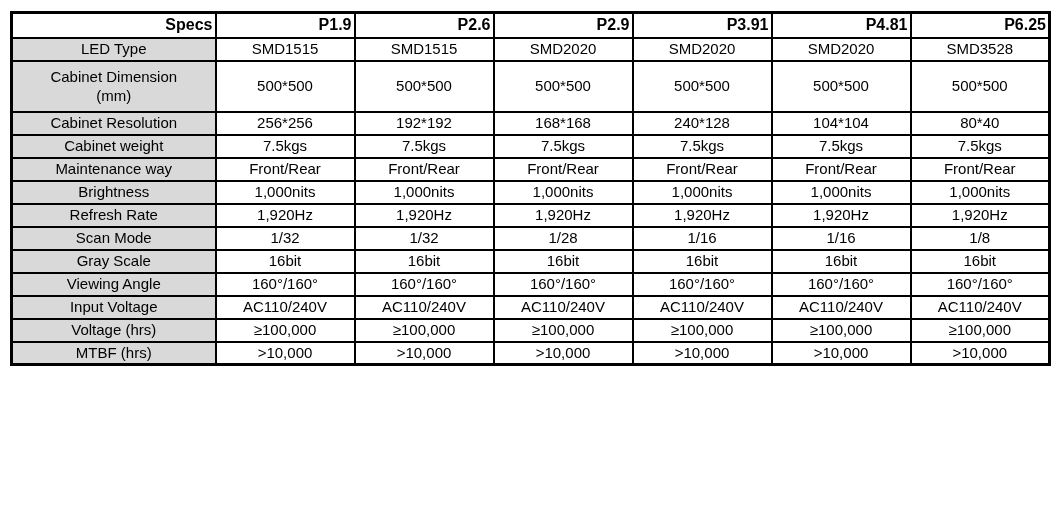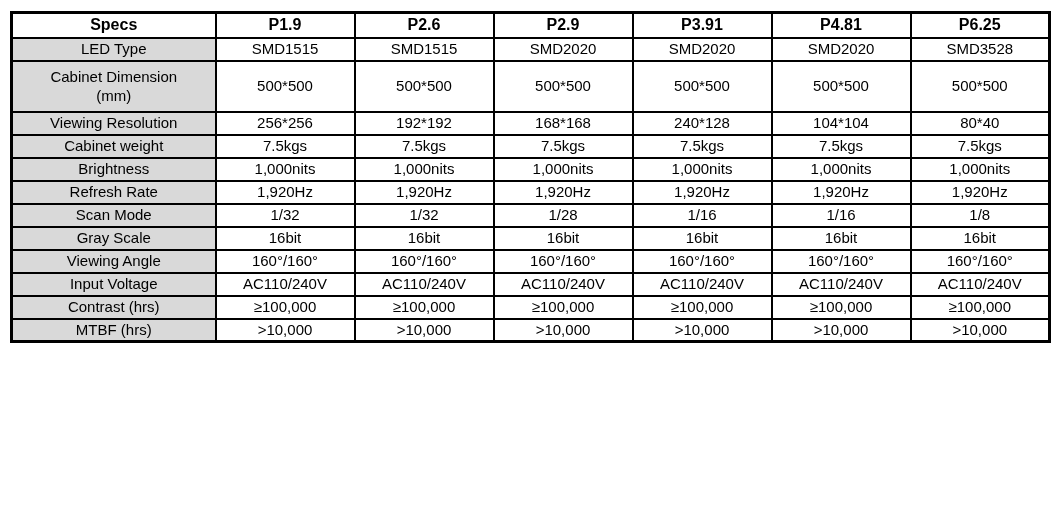--- a/index.html
+++ b/index.html
@@ -35,20 +35,21 @@
     font-size: 15px;
     line-height: 1.3;
     height: 23px;
     overflow: hidden;
   }
   thead th {
     font-weight: bold;
     font-size: 16px;
     height: 25px;
     background: var(--page-bg);
+    text-align: right;
   }
   td.label {
     background: var(--label-bg);
     white-space: pre-line;
   }
   tr.tall td { height: 51px; }
 </style>
 </head>
 <body>
 
@@ -87,36 +88,45 @@
         <td class="label">Cabinet Dimension
 (mm)</td>
         <td>500*500</td>
         <td>500*500</td>
         <td>500*500</td>
         <td>500*500</td>
         <td>500*500</td>
         <td>500*500</td>
       </tr>
       <tr>
-        <td class="label">Viewing Resolution</td>
+        <td class="label">Cabinet Resolution</td>
         <td>256*256</td>
         <td>192*192</td>
         <td>168*168</td>
         <td>240*128</td>
         <td>104*104</td>
         <td>80*40</td>
       </tr>
       <tr>
         <td class="label">Cabinet weight</td>
         <td>7.5kgs</td>
         <td>7.5kgs</td>
         <td>7.5kgs</td>
         <td>7.5kgs</td>
         <td>7.5kgs</td>
         <td>7.5kgs</td>
+      </tr>
+      <tr>
+        <td class="label">Maintenance way</td>
+        <td>Front/Rear</td>
+        <td>Front/Rear</td>
+        <td>Front/Rear</td>
+        <td>Front/Rear</td>
+        <td>Front/Rear</td>
+        <td>Front/Rear</td>
       </tr>
       <tr>
         <td class="label">Brightness</td>
         <td>1,000nits</td>
         <td>1,000nits</td>
         <td>1,000nits</td>
         <td>1,000nits</td>
         <td>1,000nits</td>
         <td>1,000nits</td>
       </tr>
@@ -159,21 +169,21 @@
       <tr>
         <td class="label">Input Voltage</td>
         <td>AC110/240V</td>
         <td>AC110/240V</td>
         <td>AC110/240V</td>
         <td>AC110/240V</td>
         <td>AC110/240V</td>
         <td>AC110/240V</td>
       </tr>
       <tr>
-        <td class="label">Contrast (hrs)</td>
+        <td class="label">Voltage (hrs)</td>
         <td>≥100,000</td>
         <td>≥100,000</td>
         <td>≥100,000</td>
         <td>≥100,000</td>
         <td>≥100,000</td>
         <td>≥100,000</td>
       </tr>
       <tr>
         <td class="label">MTBF (hrs)</td>
         <td>&gt;10,000</td>

